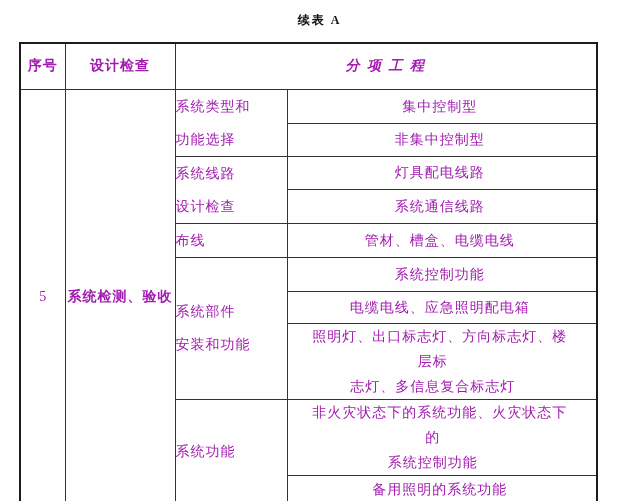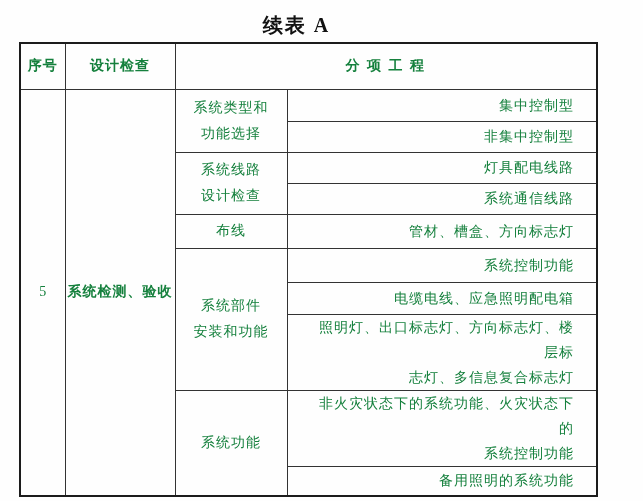--- a/index.html
+++ b/index.html
@@ -12,24 +12,24 @@
     position: relative;
     width: 643px;
     height: 501px;
     background: #fefefe;
     overflow: hidden;
     color: #141414;
   }
   .doc-title {
     position: absolute;
     top: 12px;
-    left: 8px;
+    left: 31px;
     width: 577px;
     text-align: center;
-    font-size: 20px;
+    font-size: 12px;
     font-weight: bold;
     letter-spacing: 2px;
     color: #111;
   }
   table.main-table {
     position: absolute;
     top: 42px;
     left: 19px;
     width: 577px;
     table-layout: fixed;
@@ -37,30 +37,30 @@
     border: 2px solid #1c1c1c;
   }
   col.c1 { width: 45px; }
   col.c2 { width: 110px; }
   col.c3 { width: 112px; }
   col.c4 { width: 310px; }
   th, td {
     border: 1px solid #333333;
     padding: 0;
     font-size: 14px;
-    color: #15803d;
+    color: #a21caf;
     vertical-align: middle;
     overflow: hidden;
   }
   th {
     font-weight: bold;
     text-align: center;
     letter-spacing: 1px;
   }
-  th.head-subitem { letter-spacing: 2px; }
+  th.head-subitem { letter-spacing: 2px; font-style: italic; }
   tr.h-head { height: 46px; }
   tr.h-r1  { height: 32px; }
   tr.h-r2  { height: 31px; }
   tr.h-r3  { height: 31px; }
   tr.h-r4  { height: 31px; }
   tr.h-r5  { height: 34px; }
   tr.h-r6  { height: 34px; }
   tr.h-r7  { height: 32px; }
   tr.h-r8  { height: 69px; }
   tr.h-r9  { height: 70px; }
@@ -68,27 +68,27 @@
   .c-serial {
     text-align: center;
     letter-spacing: 0;
   }
   .c-subdiv {
     text-align: center;
     letter-spacing: 1px;
     font-weight: bold;
   }
   .c-group {
-    text-align: center;
+    text-align: left;
     white-space: pre-line;
-    line-height: 26px;
+    line-height: 33px;
     letter-spacing: 1px;
   }
   .c-item {
-    text-align: right;
+    text-align: center;
     padding-left: 4px;
     padding-right: 22px;
     text-indent: 14px;
     white-space: pre-line;
     line-height: 25px;
     letter-spacing: 1px;
   }
 </style>
 </head>
 <body>
@@ -129,21 +129,21 @@
 设计检查</td>
       <td class="c-item">灯具配电线路</td>
     </tr>
 
     <tr class="h-r4">
       <td class="c-item">系统通信线路</td>
     </tr>
 
     <tr class="h-r5">
       <td class="c-group">布线</td>
-      <td class="c-item">管材、槽盒、方向标志灯</td>
+      <td class="c-item">管材、槽盒、电缆电线</td>
     </tr>
 
     <tr class="h-r6">
       <td rowspan="3" class="c-group">系统部件
 安装和功能</td>
       <td class="c-item">系统控制功能</td>
     </tr>
 
     <tr class="h-r7">
       <td class="c-item">电缆电线、应急照明配电箱</td>

